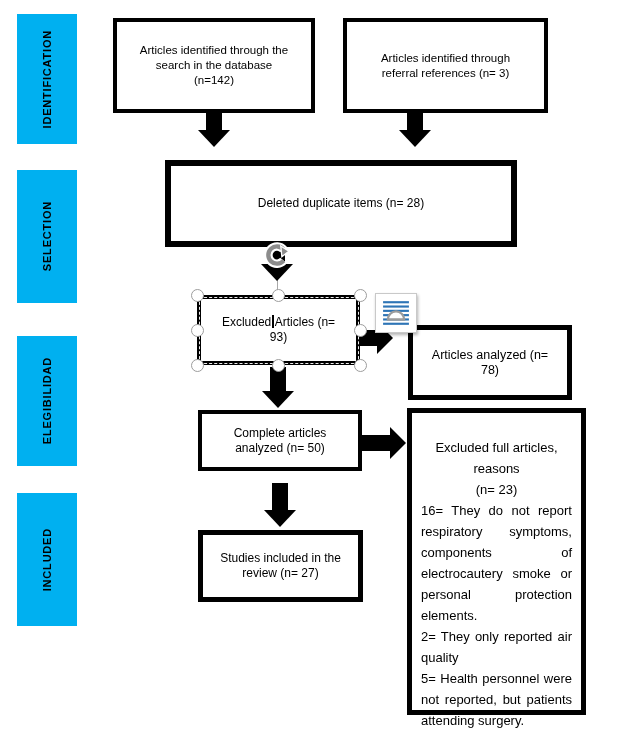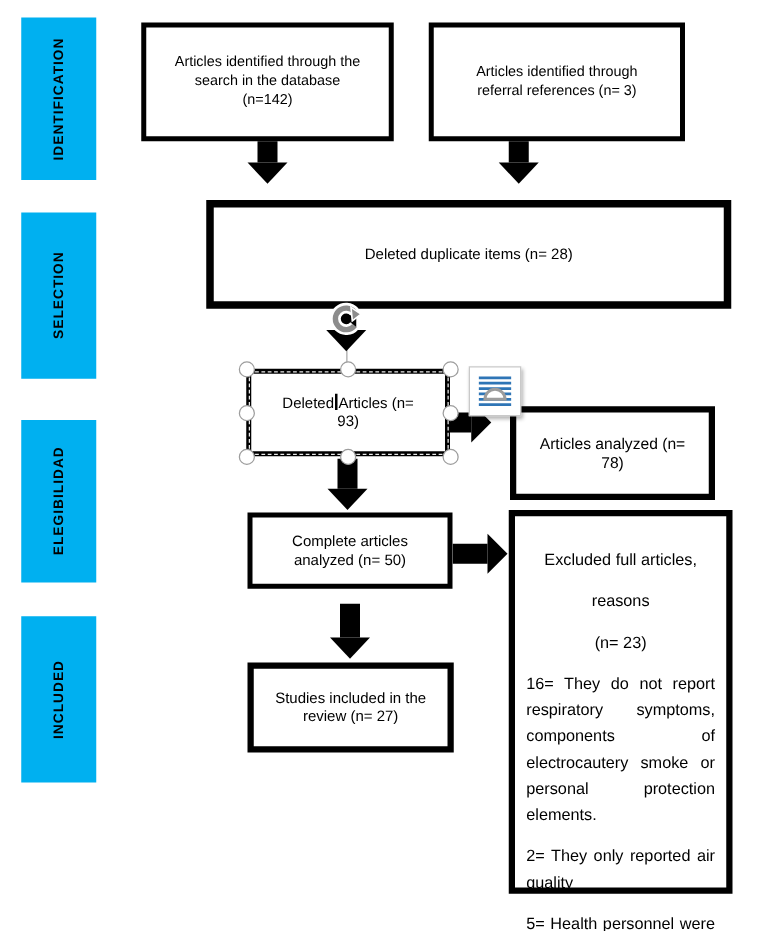--- a/index.html
+++ b/index.html
@@ -104,41 +104,41 @@
     <span class="bline">Articles identified through the</span>
     <span class="bline">search in the database</span>
     <span class="bline">(n=142)</span>
   </div>
 
   <div class="fbox box-b z2" style="left:343px;top:18px;width:205px;height:95px;">
     <span class="bline">Articles identified through</span>
     <span class="bline">referral references (n= 3)</span>
   </div>
 
-  <div class="fbox box-c z2" style="left:165px;top:160px;width:420px;height:87px;">
+  <div class="fbox box-c z2" style="left:165px;top:160px;width:352px;height:87px;">
     <span class="bline">Deleted duplicate items (n= 28)</span>
   </div>
 
   <div class="fbox z3" style="left:197px;top:295px;width:163px;height:70px;">
-    <span class="bline"><span>Deleted</span><span class="caret"></span><span>Articles (n=</span></span>
+    <span class="bline"><span>Excluded</span><span class="caret"></span><span>Articles (n=</span></span>
     <span class="bline">93)</span>
     <div class="sel-dash"></div>
   </div>
 
   <div class="fbox box-e z2" style="left:408px;top:293px;width:164px;height:75px;margin-top:32px;">
     <span class="bline">Articles analyzed (n=</span>
     <span class="bline">78)</span>
   </div>
 
   <div class="fbox z2" style="left:198px;top:410px;width:164px;height:61px;align-items:center;">
     <span class="bline">Complete articles</span>
     <span class="bline">analyzed (n= 50)</span>
   </div>
 
-  <div class="fbox box-g z2" style="left:407px;top:408px;width:179px;height:307px;gap:12px;">
+  <div class="fbox box-g z2" style="left:407px;top:408px;width:179px;height:307px;">
     <div>Excluded full articles,</div>
     <div>reasons</div>
     <div>(n= 23)</div>
     <div class="reason">16= They do not report respiratory symptoms, components of electrocautery smoke or personal protection elements.</div>
     <div class="reason">2= They only reported air quality</div>
     <div class="reason">5= Health personnel were not reported, but patients attending surgery.</div>
   </div>
 
   <div class="fbox box-h z2" style="left:198px;top:530px;width:165px;height:72px;">
     <span class="bline">Studies included in the</span>

